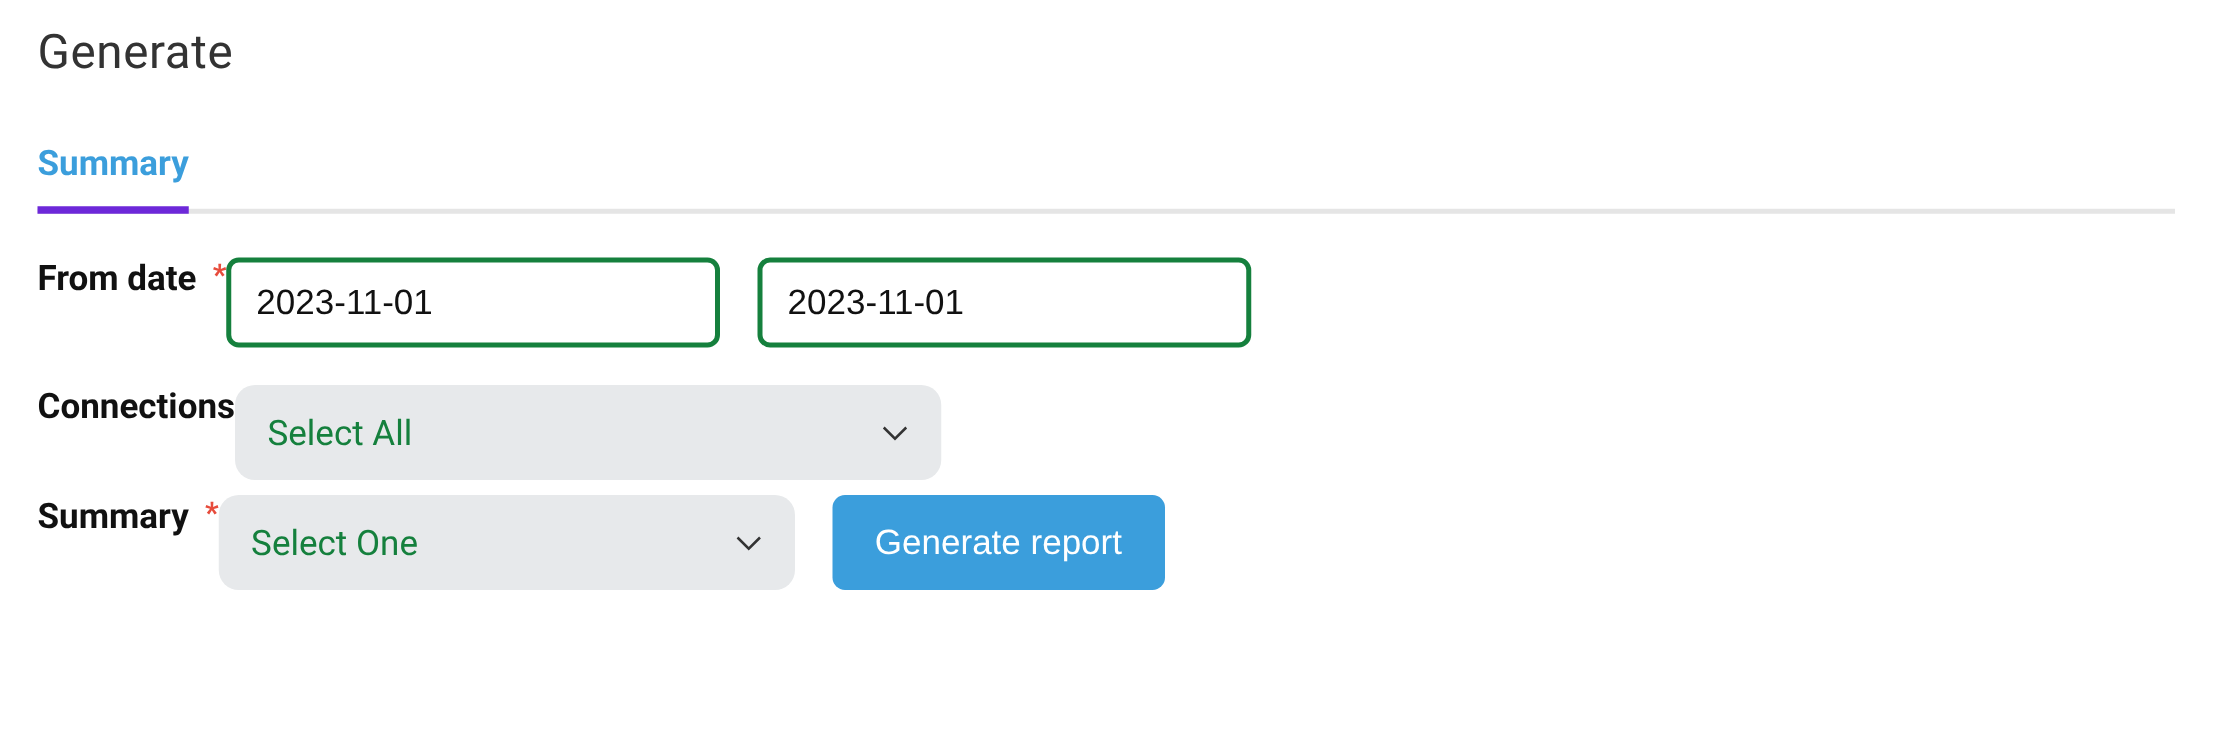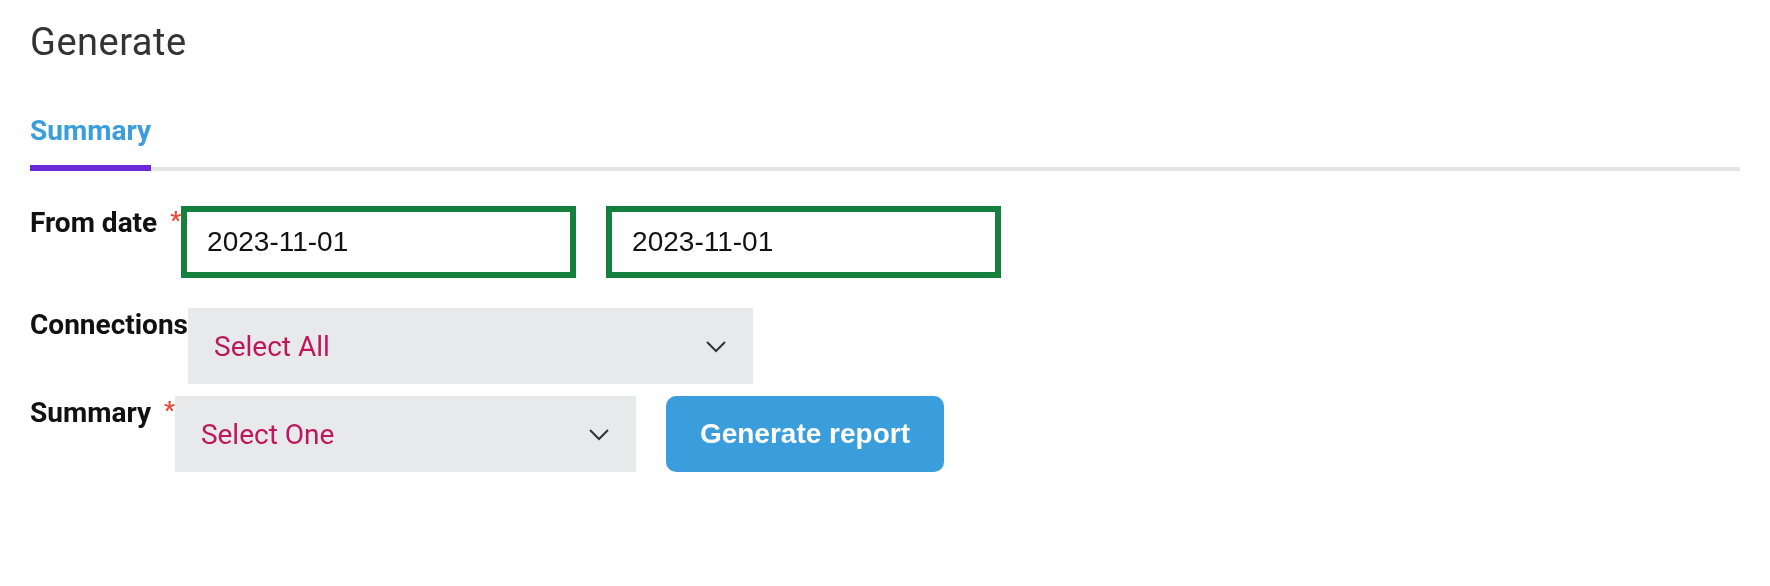--- a/index.html
+++ b/index.html
@@ -55,37 +55,37 @@
     .required {
       color: #e74c3c;
       font-size: 24px;
       margin-left: 6px;
       vertical-align: top;
     }
     .text-input {
       width: 395px;
       height: 72px;
       font-size: 28px;
-      border: 6px solid #15803d;
-      border-radius: 0;
+      border: 4px solid #15803d;
+      border-radius: 10px;
       padding: 0 20px;
       color: #111;
       background: #fff;
       outline: none;
     }
     .select-box {
       height: 76px;
       background: #e7e9eb;
-      border-radius: 0;
+      border-radius: 16px;
       display: flex;
       align-items: center;
       justify-content: space-between;
       padding: 0 26px;
       font-size: 28px;
-      color: #be185d;
+      color: #15803d;
       cursor: pointer;
       border: none;
     }
     .select-connections {
       width: 565px;
     }
     .select-currency {
       width: 461px;
     }
     .chevron {
@@ -101,21 +101,21 @@
       align-items: flex-end;
       gap: 30px;
       margin-top: 12px;
     }
     .generate-btn {
       height: 76px;
       padding: 0 34px;
       background: #3b9edc;
       color: #fff;
       font-size: 28px;
-      font-weight: 700;
+      font-weight: 400;
       border: none;
       border-radius: 10px;
       cursor: pointer;
     }
   </style>
 </head>
 <body>
 
 <h1 class="page-title">Generate</h1>
 

